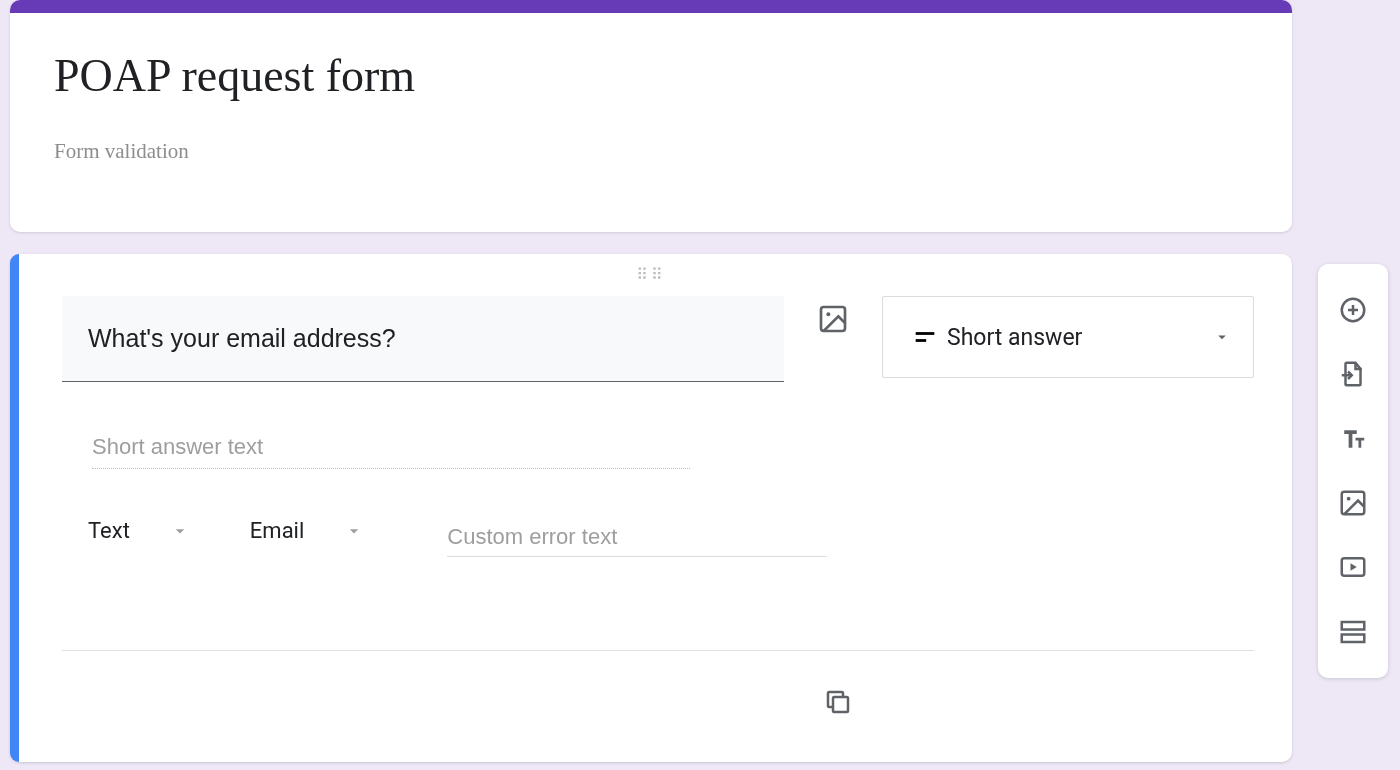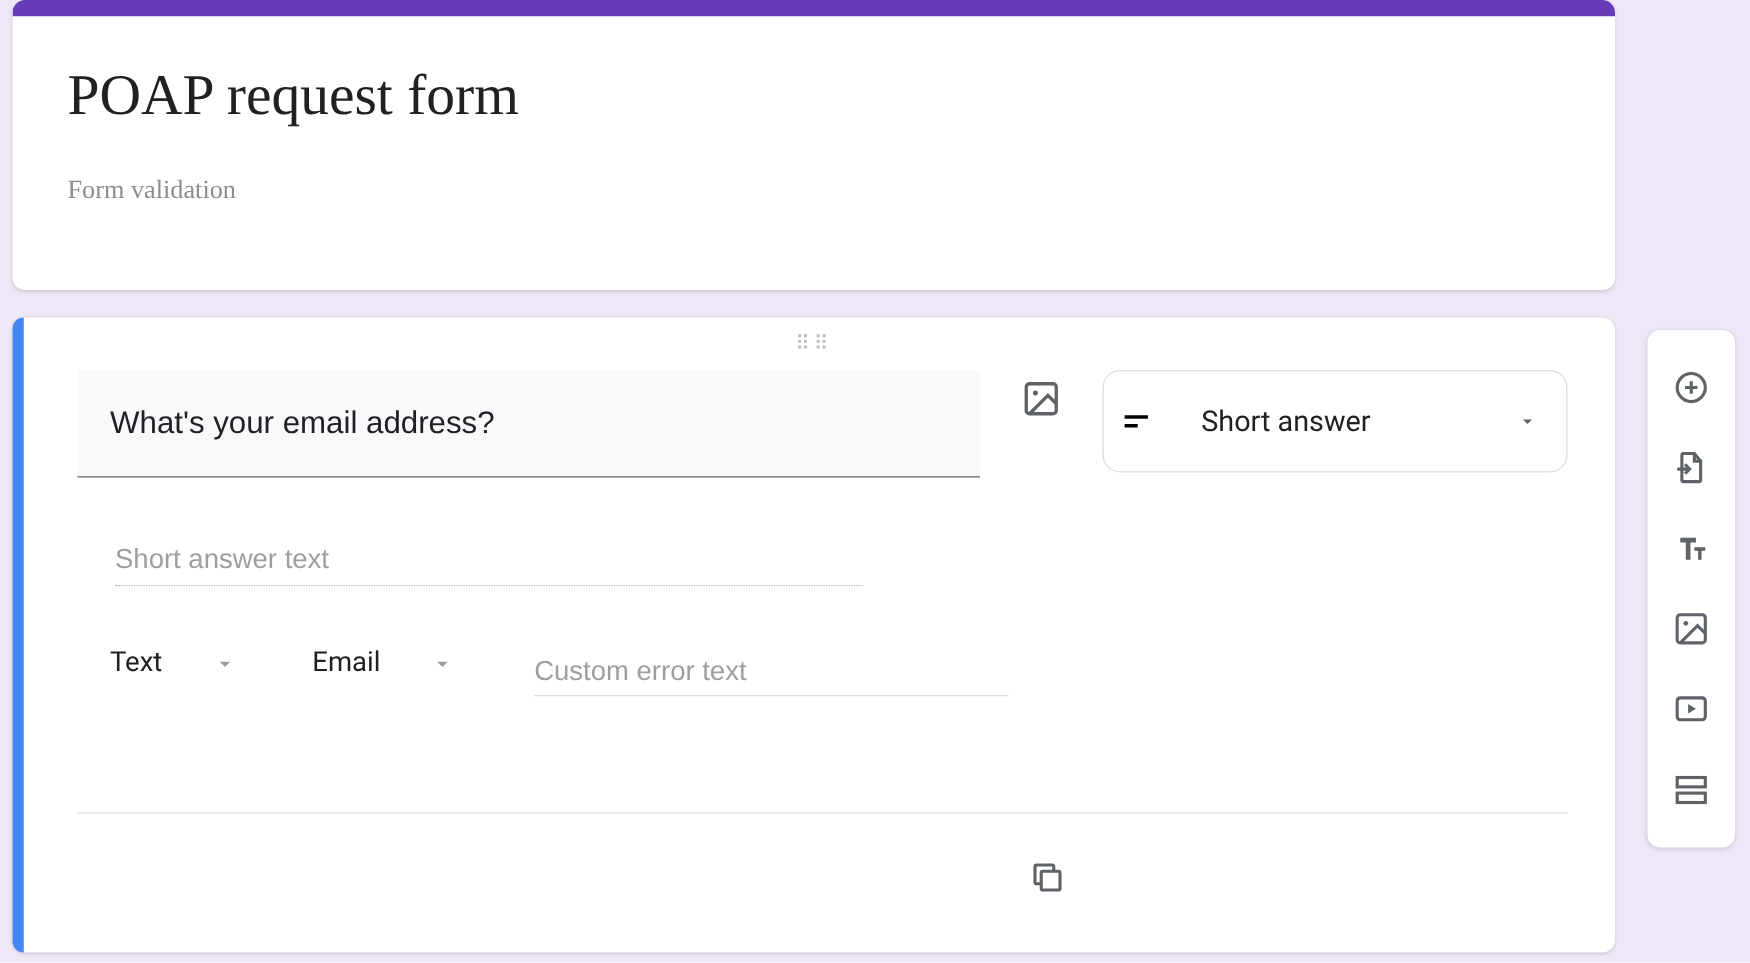--- a/index.html
+++ b/index.html
@@ -100,25 +100,25 @@
     border: none;
     background: none;
     color: #5f6368;
     cursor: pointer;
     display:flex;align-items:center;justify-content:center;
   }
   .qtype-select {
     flex: 0 0 372px;
     height: 82px;
     border: 1px solid #dadce0;
-    border-radius: 14px;
+    border-radius: 2px;
     display: flex;
     align-items: center;
-    padding: 0 22px 0 12px;
-    gap: 38px;
+    padding: 0 22px 0 28px;
+    gap: 8px;
     cursor: pointer;
     background:#fff;
   }
   .qtype-select .qtype-label {
     flex: 1;
     font-size: 23px;
     color: #202124;
     text-align: left;
   }
   .qtype-select .chev {
@@ -152,21 +152,21 @@
     display: flex;
     align-items: center;
     gap: 40px;
     font-size: 22px;
     color: #202124;
     cursor: pointer;
   }
   .vdrop .chev { color:#9e9e9e; }
   .vdrop.sub { }
   .err-input {
-    margin-left: 3px;
+    margin-left: 23px;
     border: none;
     border-bottom: 1px solid #dadce0;
     font-size: 22px;
     color: #6d28d9;
     background: transparent;
     padding: 6px 0;
     width: 380px;
     outline: none;
   }
 

